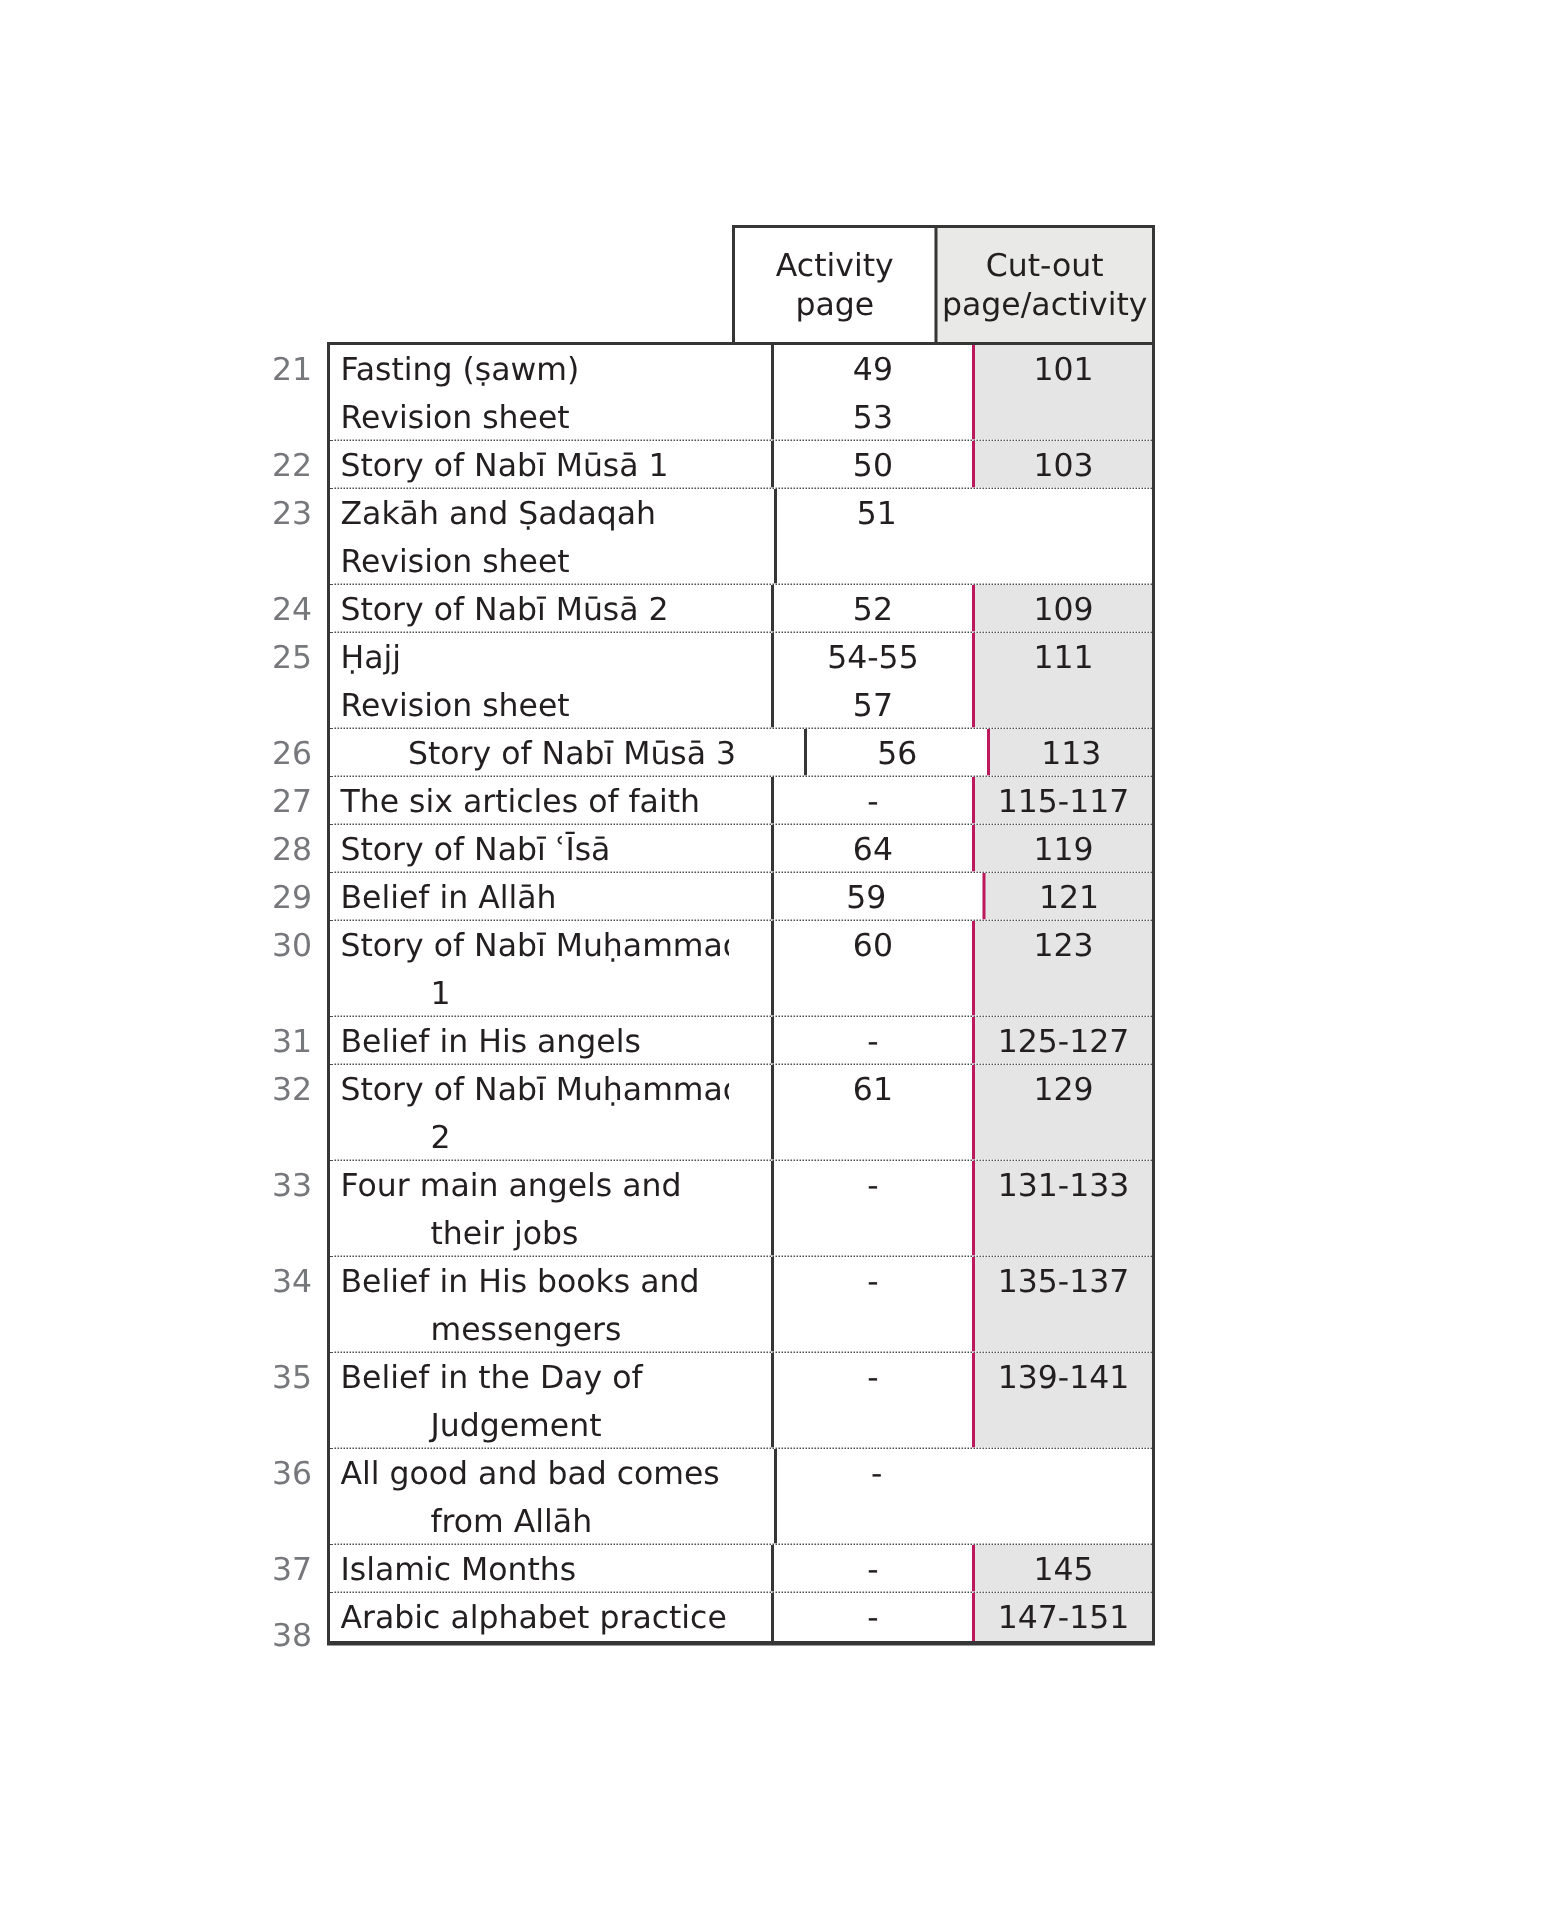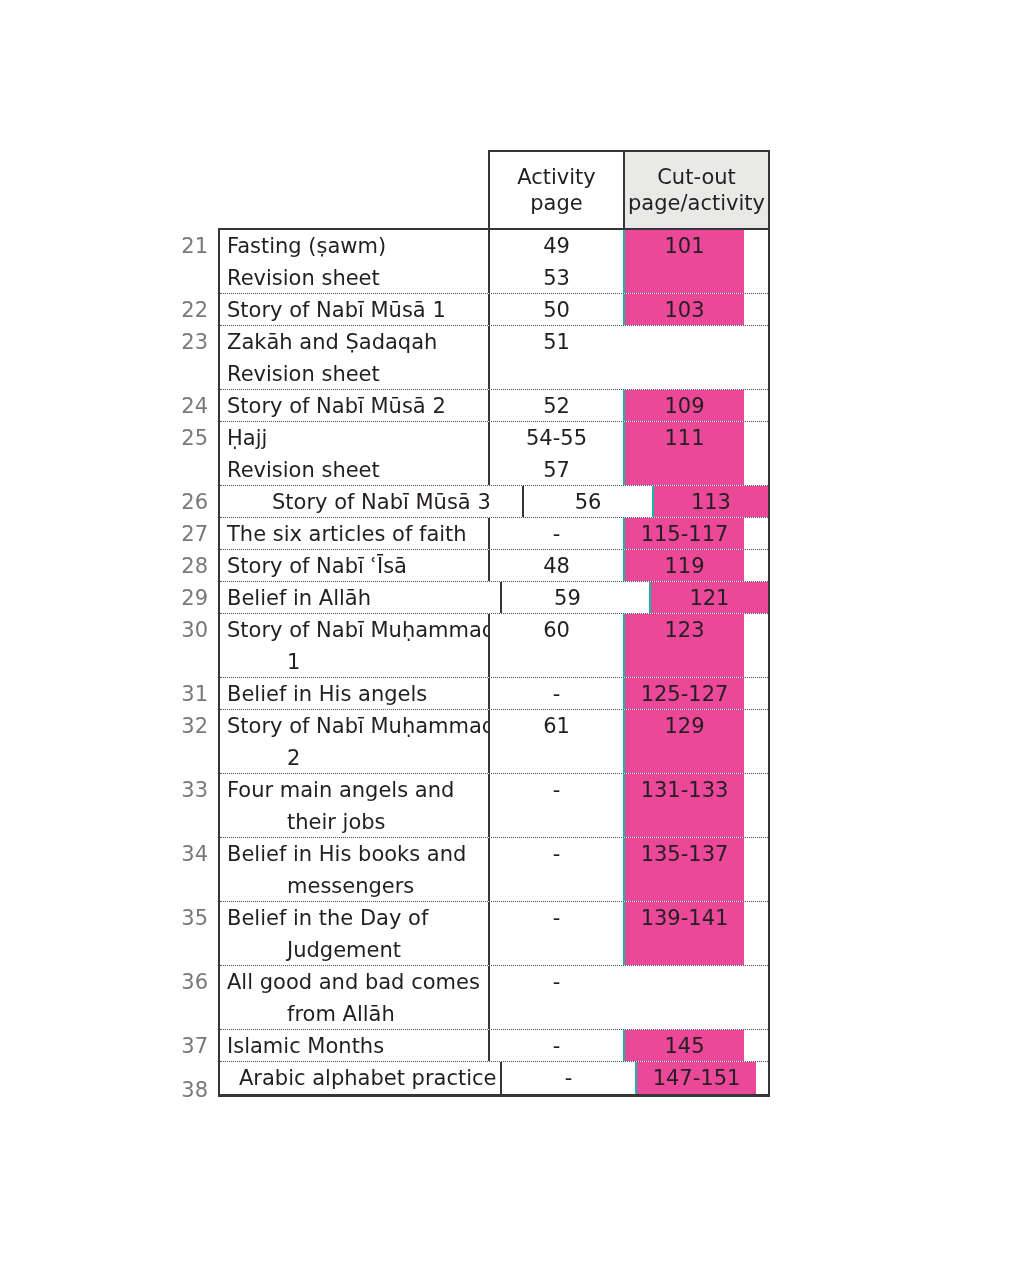--- a/index.html
+++ b/index.html
@@ -74,25 +74,26 @@
     line-height: 32px;
     overflow: hidden;
   }
   .cell.title { width: 268px; padding-left: 7px; }
   .cell.title div { white-space: nowrap; }
   .cell.title div.wrap-indent { padding-left: 60px; }
   .cell.act {
     width: 135px;
     border-left: 2px solid #363636;
     text-align: center;
+    margin-left: 28px;
   }
   .cell.cut {
     width: 121px;
-    border-left: 2px solid #14b8a6;
-    background: #ec4899;
+    border-left: 2px solid #be185d;
+    background: #e5e5e5;
     text-align: center;
   }
 </style>
 </head>
 <body>
 
 <div class="page">
 
   <div class="header-box">
     <div class="hcell c1">
@@ -204,21 +205,21 @@
         </div>
         <div class="cell cut">
           <div>115-117</div>
         </div>
       </div>
       <div class="row" style="height: 32px;">
         <div class="cell title">
           <div>Story of Nabī ʿĪsā</div>
         </div>
         <div class="cell act">
-          <div>48</div>
+          <div>64</div>
         </div>
         <div class="cell cut">
           <div>119</div>
         </div>
       </div>
       <div class="row" style="height: 32px; gap: 16px;">
         <div class="cell title">
           <div>Belief in Allāh</div>
         </div>
         <div class="cell act">

